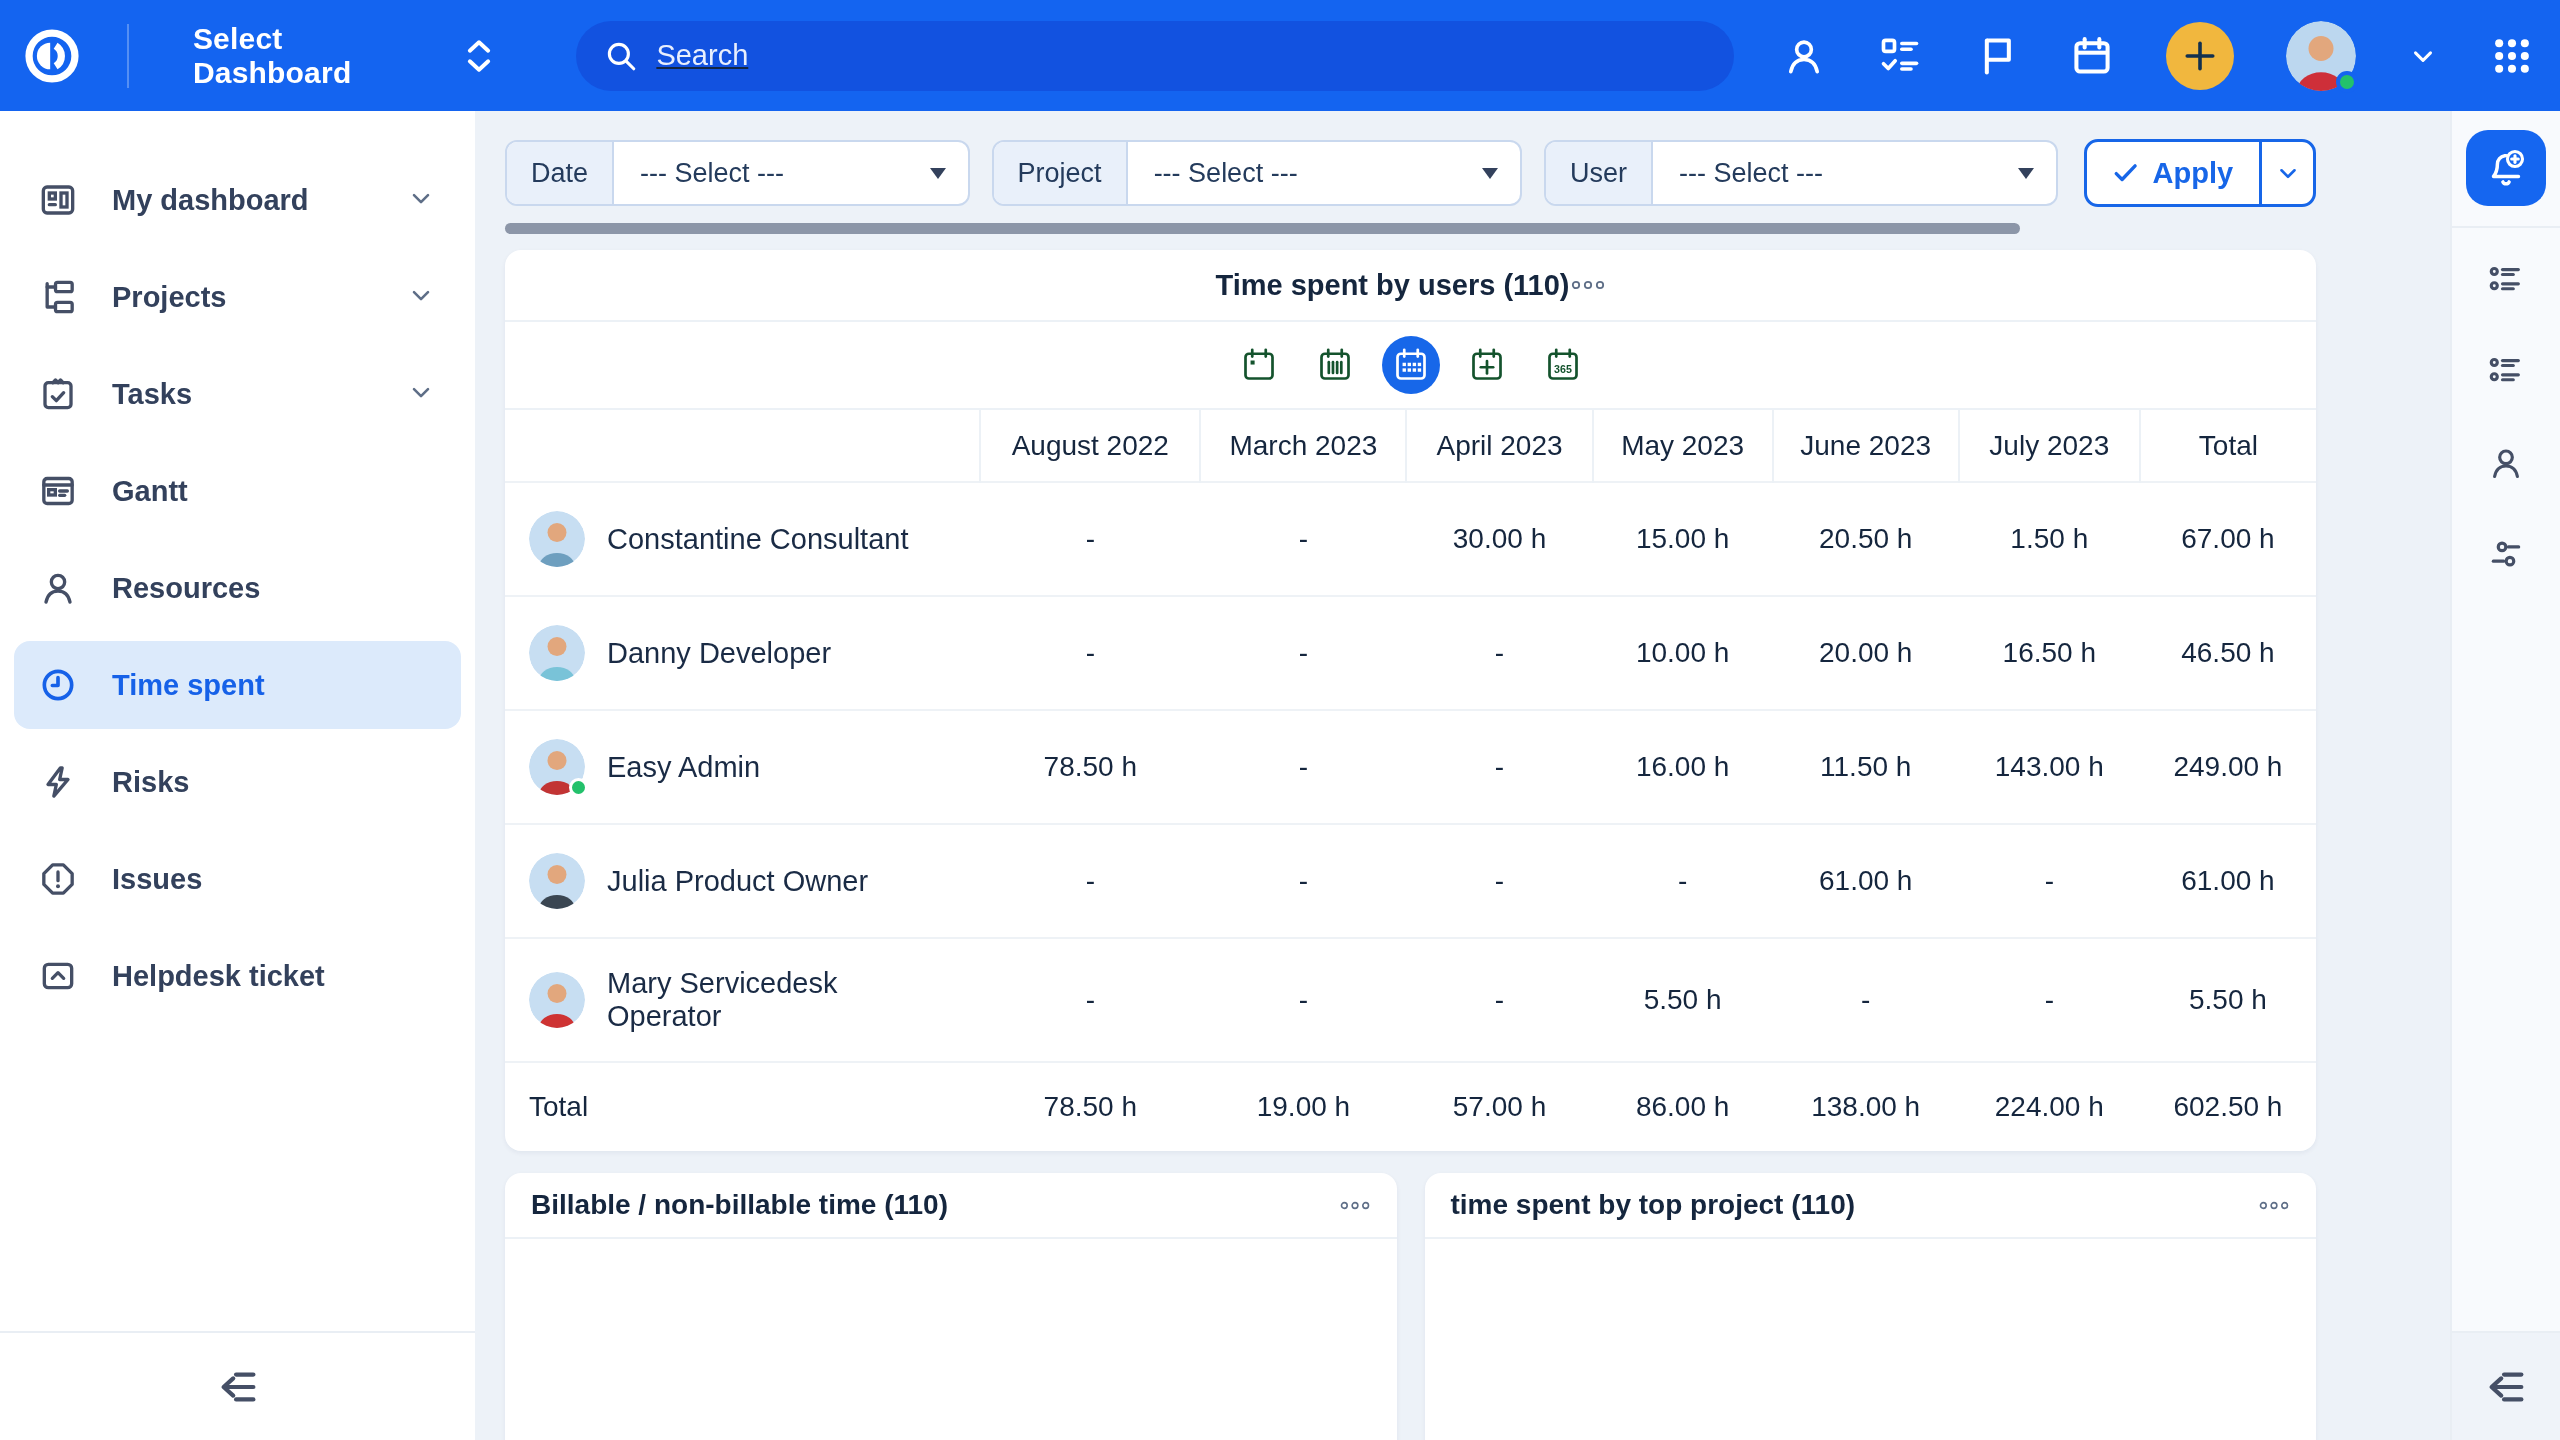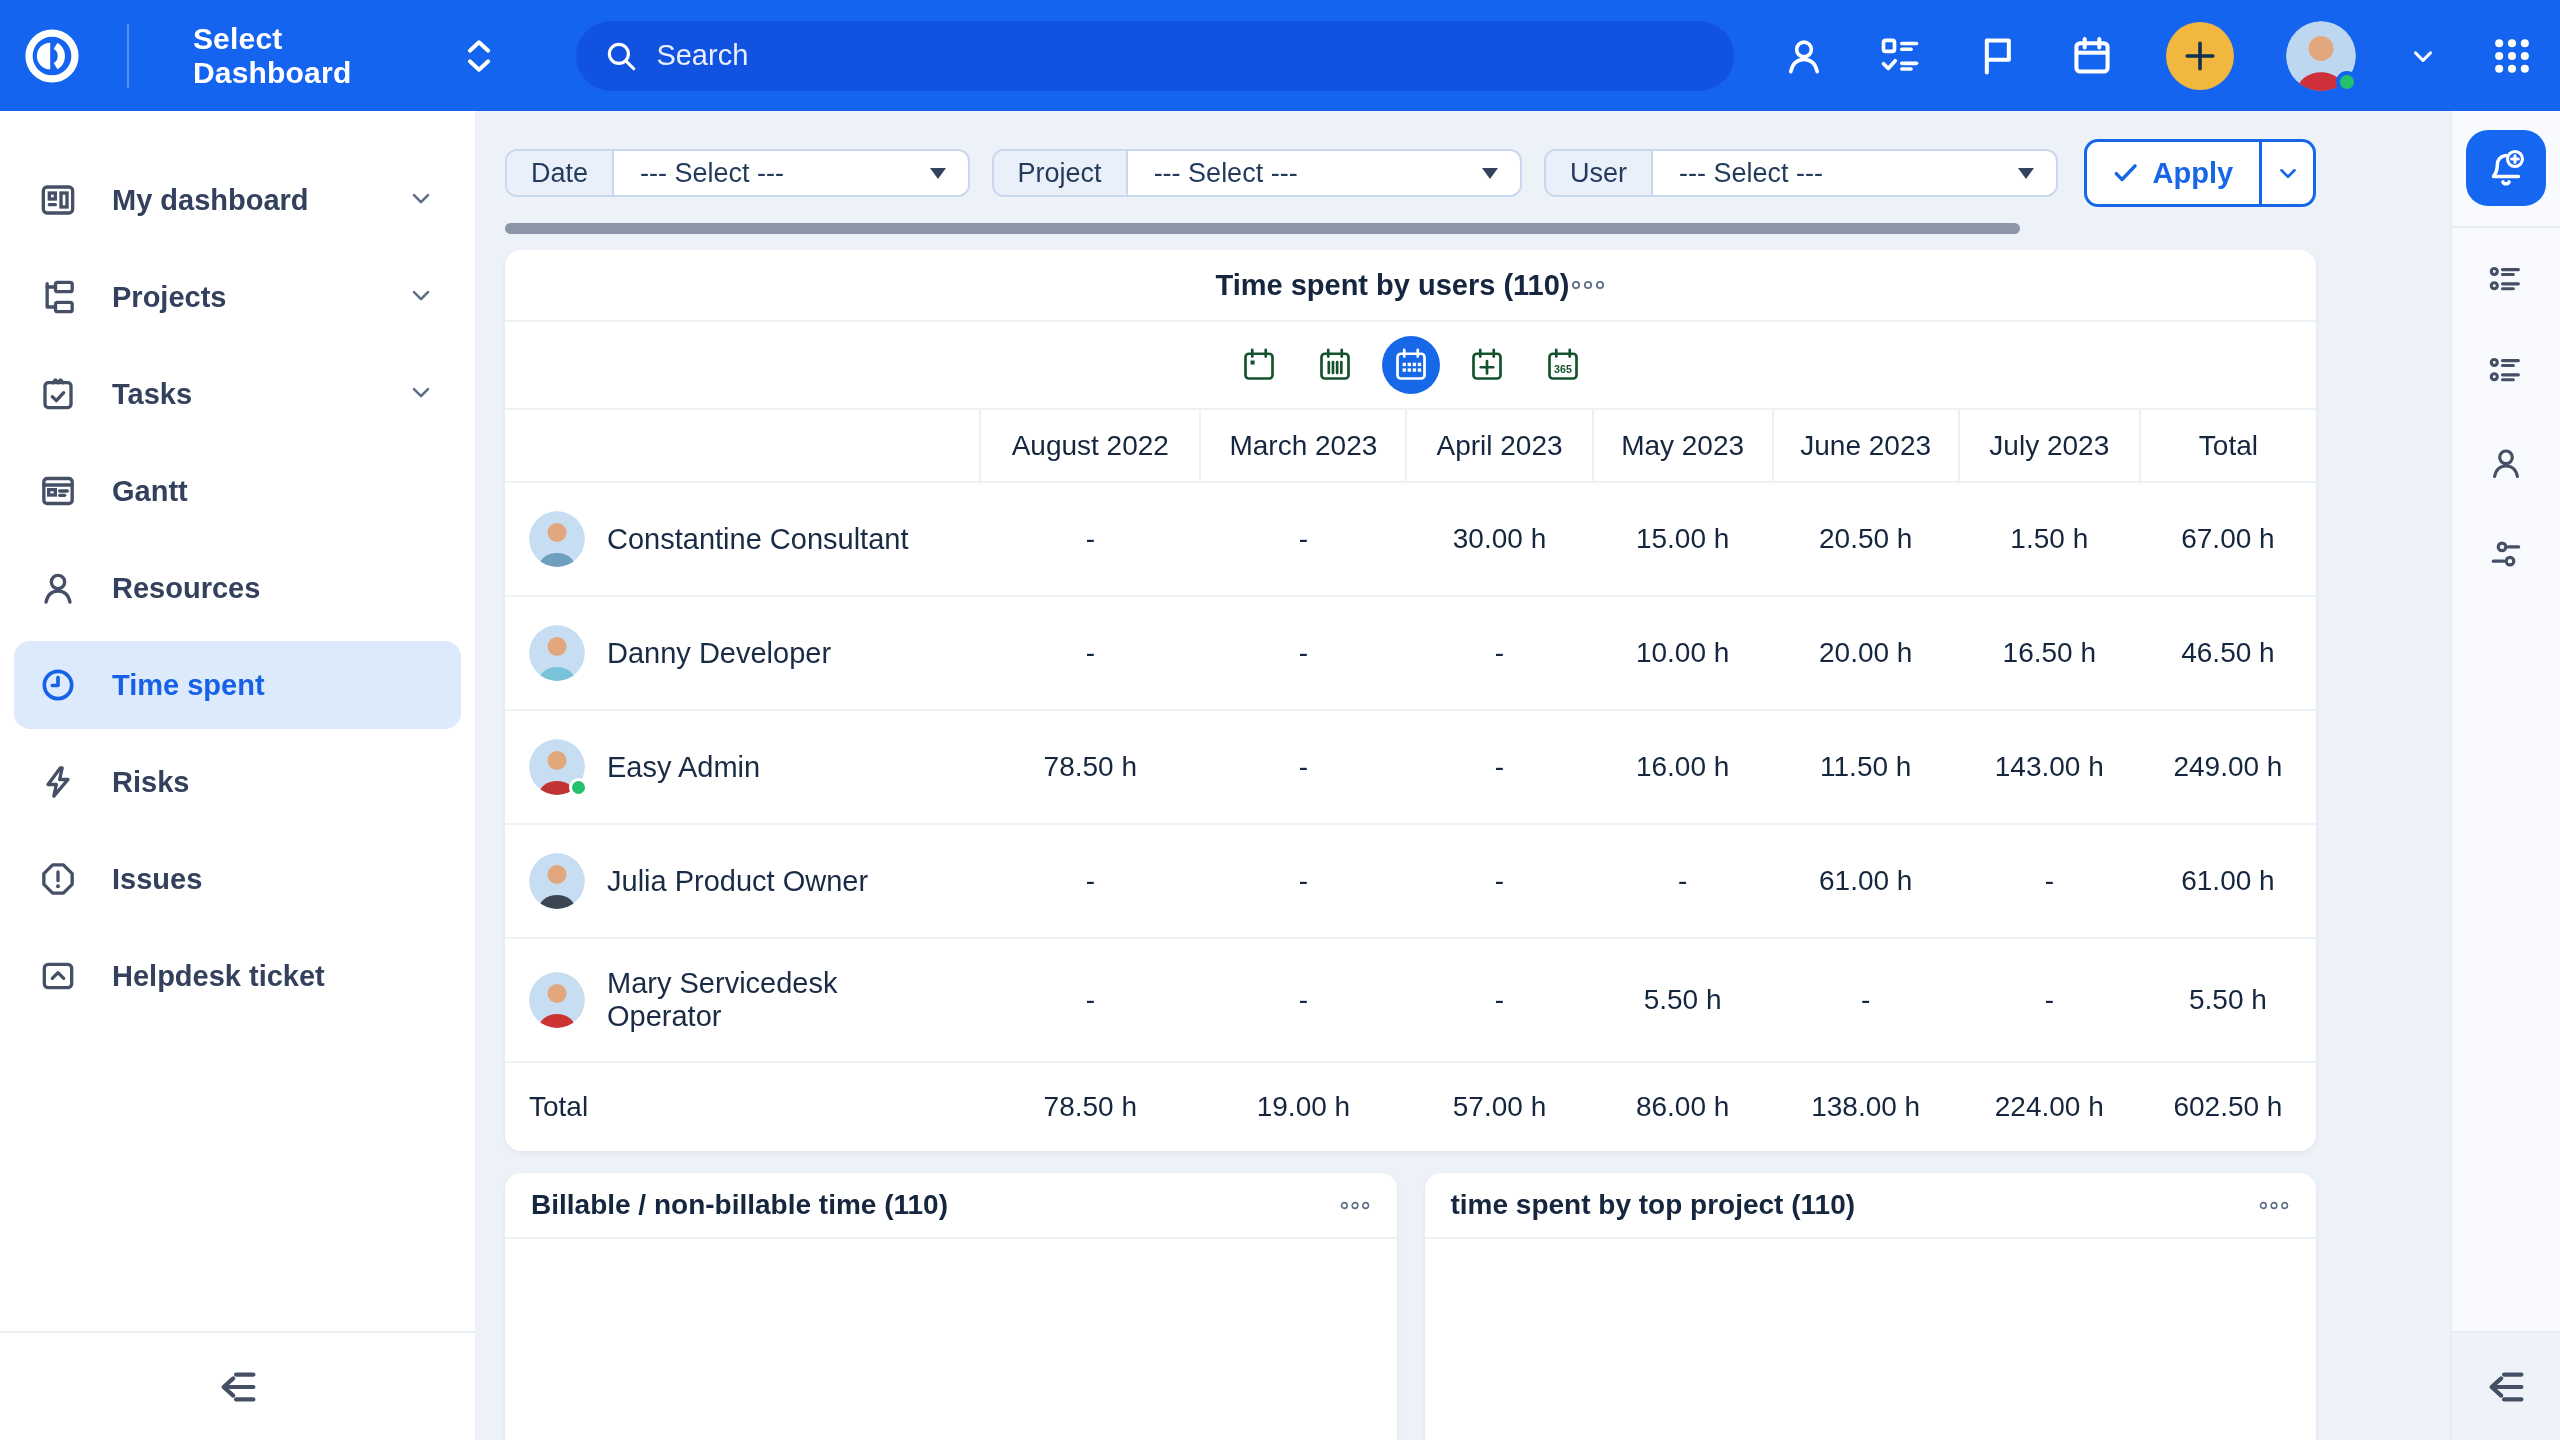--- a/index.html
+++ b/index.html
@@ -6,21 +6,21 @@
   html,body { width:2560px; height:1440px; overflow:hidden; }
   body { font-family:"Liberation Sans", sans-serif; background:#EDF2F8; color:#15263E; }
   .app { display:grid; width:2560px; height:1440px; grid-template-rows:111px 1fr; grid-template-columns:475px 1fr 110px; }
 
   
   .topbar { grid-column:1/4; background:#1464F0; display:flex; align-items:center; padding:0 26px 0 23px;gap:24px; }
   .logo { width:58px; height:58px; flex:0 0 auto; }
   .hdivider { width:2px; height:64px; background:rgba(255,255,255,.28); margin:0 0 0 22px; }
   .dash-select { display:flex; align-items:center; gap:30px; margin-left:40px; cursor:pointer; }
   .dash-select .t { color:#fff; font-size:30px; font-weight:700; letter-spacing:.2px; }
-  .searchbar { margin-left:58px; width:1213px; height:70px; border-radius:36px; background:#1252E0; display:flex; align-items:center; padding:0 28px; gap:18px; }
+  .searchbar { margin-left:58px; width:1213px; height:70px; border-radius:36px; background:#1252E0; display:flex; align-items:center; padding:0 28px; gap:18px;text-decoration:underline; }
   .searchbar input { background:transparent; border:none; outline:none; color:#fff; font-size:29px; font-family:"Liberation Sans",sans-serif; width:100%; }
   .searchbar input::placeholder { color:#F2F6FF; opacity:.96; }
   .topspacer { flex:1; }
   .hactions { display:flex; align-items:center; gap:52px; }
   .hbtn { display:flex; align-items:center; justify-content:center; cursor:pointer; }
   .plusbtn { width:68px; height:68px; border-radius:50%; background:#F1B73E; }
   .havatar { position:relative; width:70px; height:70px; border-radius:50%; overflow:visible; cursor:pointer; }
   .havatar svg { border-radius:50%; display:block; }
   .odot { position:absolute; right:-2px; bottom:-2px; width:22px; height:22px; border-radius:50%; background:#23C16B; border:4px solid #1464F0; }
 
@@ -38,21 +38,21 @@
   .rail { background:#F8FAFD; border-left:2px solid #E9EEF4; position:relative; display:flex; flex-direction:column; align-items:center; padding-top:19px; }
   .rail-blue { width:80px; height:76px; border-radius:22px; background:#1566F0; display:flex; align-items:center; justify-content:center; cursor:pointer; }
   .rail-div { width:100%; border-top:2px solid #E9EEF4; margin-top:20px; }
   .rail-icons { display:flex; flex-direction:column; gap:53px; margin-top:34px; color:#454F66; }
   .rail-icons .hbtn { color:#454F66; }
   .rail-bottom { position:absolute; left:0; right:0; bottom:0; height:109px; background:#EFF3F9; border-top:2px solid #E9EEF4; display:flex; align-items:center; justify-content:center; }
 
   
   .main { padding:28px 134px 0 30px; overflow:hidden; }
   .filters { display:flex; align-items:center; gap:22px; }
-  .fgroup { display:flex; height:48px; border:2px solid #C9D8EE; border-radius:12px; background:#fff; overflow:hidden; }
+  .fgroup { display:flex; height:66px; border:2px solid #C9D8EE; border-radius:12px; background:#fff; overflow:hidden; }
   .flabel { background:#E9F0FA; display:flex; align-items:center; padding:0 24px; font-size:27px; color:#243B5C; border-right:2px solid #C9D8EE; }
   .fselect { display:flex; align-items:center; justify-content:space-between; gap:20px; padding:0 22px 0 26px; font-size:27px; color:#243B5C; cursor:pointer; }
   .caret { width:0; height:0; border-left:8px solid transparent; border-right:8px solid transparent; border-top:11px solid #33415C; }
   .applybtn { margin-left:4px; display:flex; height:68px; border:3px solid #1766E8; border-radius:14px; background:#fff; overflow:hidden; }
   .applymain { display:flex; align-items:center; gap:14px; padding:0 26px; font-size:29px; font-weight:700; color:#1766E8; cursor:pointer; }
   .applydrop { width:58px; display:flex; align-items:center; justify-content:center; border-left:3px solid #1766E8; color:#1766E8; cursor:pointer; }
 
   .hscroll { margin-top:16px; height:11px; position:relative; }
   .hscroll .thumb { position:absolute; left:0; top:0; width:1515px; height:11px; border-radius:6px; background:#8C96A8; cursor:grab; }
 

